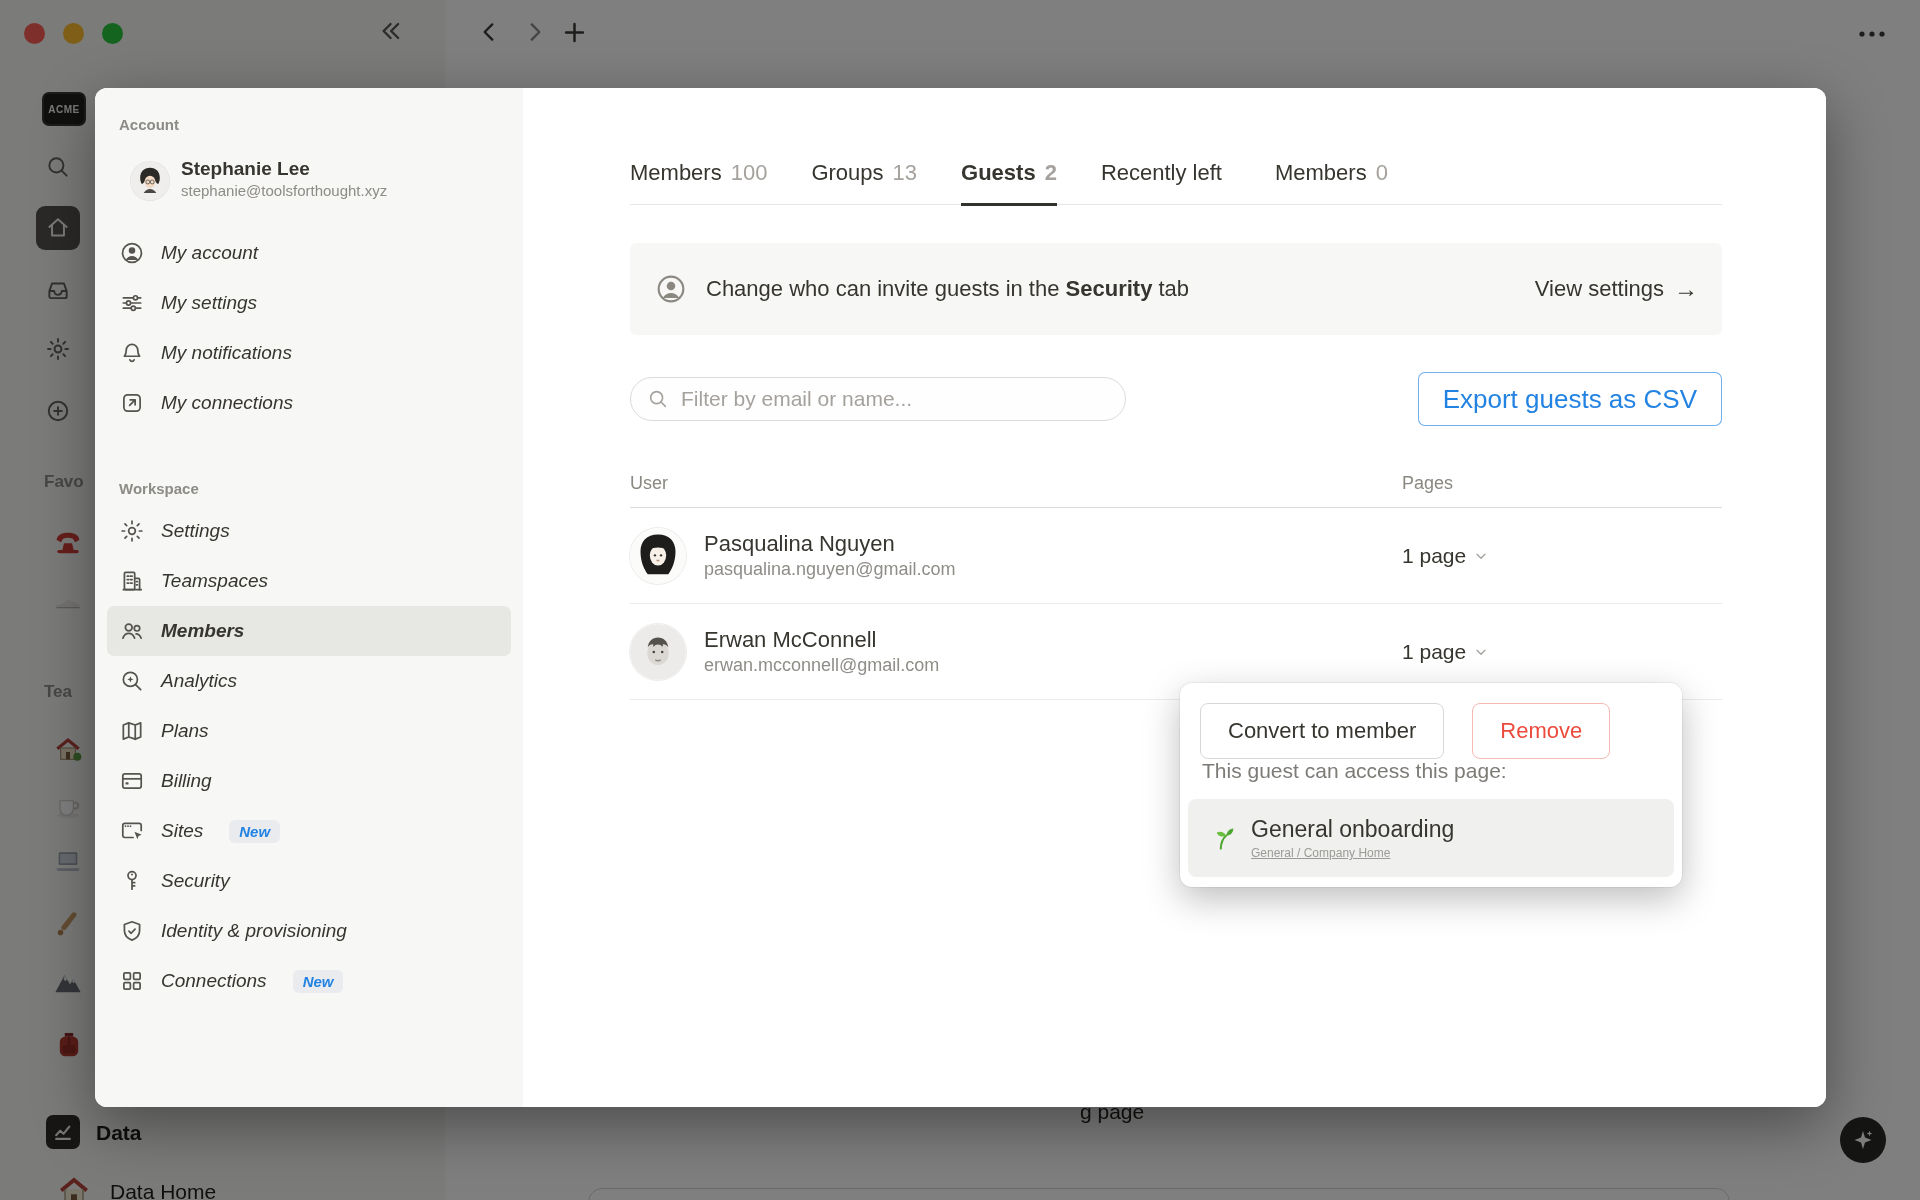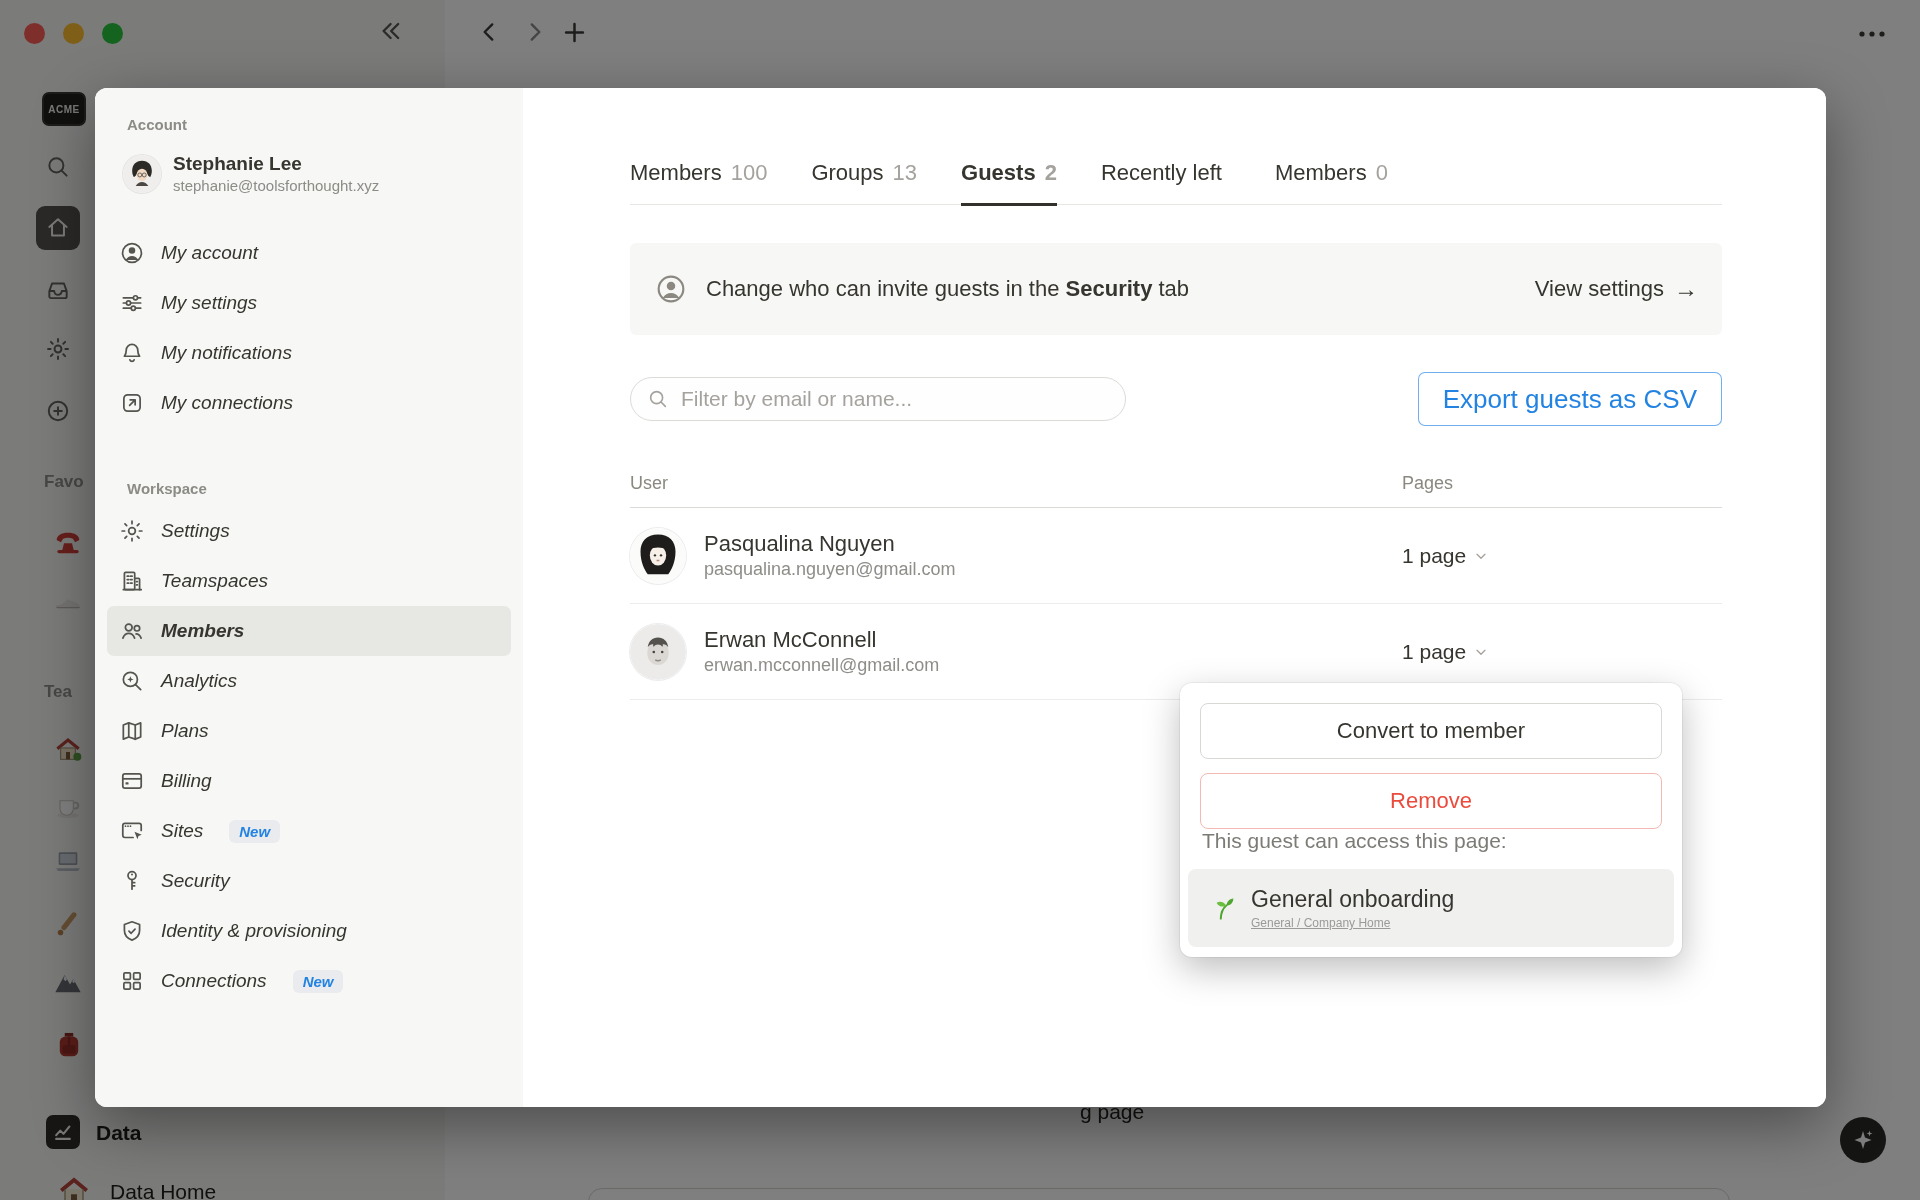--- a/index.html
+++ b/index.html
@@ -33,22 +33,22 @@
                  border:1px solid #d6d4cf;border-radius:14px;}
   .bg-fragment{position:absolute;left:1080px;top:1100px;font-size:21px;color:#26251f;}
   .ai-btn{position:absolute;left:1840px;top:1117px;width:46px;height:46px;border-radius:50%;background:#2b2a26;
           display:flex;align-items:center;justify-content:center;}
   
   .overlay{position:absolute;inset:0;background:rgba(0,0,0,0.5);z-index:5;}
   
   .dialog{position:absolute;left:95px;top:88px;width:1731px;height:1019px;background:#fff;border-radius:12px;
           box-shadow:0 18px 60px rgba(0,0,0,0.4);z-index:10;display:flex;overflow:hidden;}
   .dlg-side{width:428px;flex:0 0 428px;background:#f7f7f5;padding-top:28px;box-sizing:border-box;}
-  .side-header{font-size:15px;font-weight:700;color:#8d8b86;padding:0 32px;height:18px;}
-  .user-card{display:flex;align-items:center;gap:12px;padding:0 28px;margin-top:14px;height:52px;cursor:pointer;}
+  .side-header{font-size:15px;font-weight:700;color:#8d8b86;padding:0 24px;height:18px;}
+  .user-card{display:flex;align-items:flex-end;gap:12px;padding:0 36px;margin-top:14px;height:52px;cursor:pointer;}
   .avatar-sm{width:38px;height:38px;border-radius:50%;flex:0 0 38px;box-shadow:0 0 0 1px rgba(0,0,0,0.08);}
   .user-name{font-size:19px;font-weight:700;color:#37352f;line-height:1.2;}
   .user-email{font-size:15px;color:#8d8b86;line-height:1.3;}
   .side-items{margin-top:28px;}
   .side-items.ws{margin-top:8px;}
   .side-item{height:50px;display:flex;align-items:center;gap:16px;padding:0 24px;cursor:pointer;
              font-size:19px;color:#37352f;font-style:italic;}
   .side-item .si-ic{width:26px;height:26px;color:#55544e;flex:0 0 26px;}
   .side-item.selected{margin:0 12px;padding:0 12px;background:#e7e7e4;border-radius:7px;font-weight:700;}
   .ws-header{margin-top:52px;}
@@ -82,21 +82,21 @@
   .cell-user{display:flex;align-items:center;gap:18px;}
   .avatar-lg{width:56px;height:56px;border-radius:50%;flex:0 0 56px;box-shadow:0 0 0 1px rgba(0,0,0,0.08);}
   .r-name{font-size:22px;color:#37352f;font-weight:500;line-height:1.25;}
   .r-email{font-size:18px;color:#8f8d88;line-height:1.35;}
   .pages-dd{display:inline-flex;align-items:center;gap:7px;font-size:21px;color:#37352f;cursor:pointer;}
   .pages-dd .chev{color:#a5a29e;}
   
   .popup{position:absolute;left:1085px;top:595px;width:502px;background:#fff;border-radius:12px;z-index:20;
          box-shadow:0 0 0 1px rgba(0,0,0,0.05),0 12px 36px rgba(0,0,0,0.26);
          padding:20px 20px 10px;box-sizing:border-box;}
-  .popup-btns{display:flex;gap:14px;flex-direction:column;}
+  .popup-btns{display:flex;gap:28px;}
   .btn{height:56px;border-radius:8px;background:#fff;font-size:22px;font-family:inherit;cursor:pointer;}
   .btn-convert{flex:0 0 auto;padding:0 27px;border:1px solid #d9d8d5;color:#37352f;}
   .btn-remove{padding:0 27px;border:1px solid #f3b9b2;color:#eb4b3d;}
   .popup-caption{font-size:21px;color:#7d7b76;padding-left:2px;}
   .page-item{margin:16px -12px 0;background:#f0f0ee;border-radius:8px;height:78px;display:flex;align-items:center;
              gap:17px;padding:0 16px;cursor:pointer;}
   .pi-title{font-size:23px;color:#37352f;line-height:1.25;}
   .pi-path{font-size:12px;color:#9b9a97;line-height:1.35;margin-top:2px;text-decoration:underline;}
 </style>
 </head>

